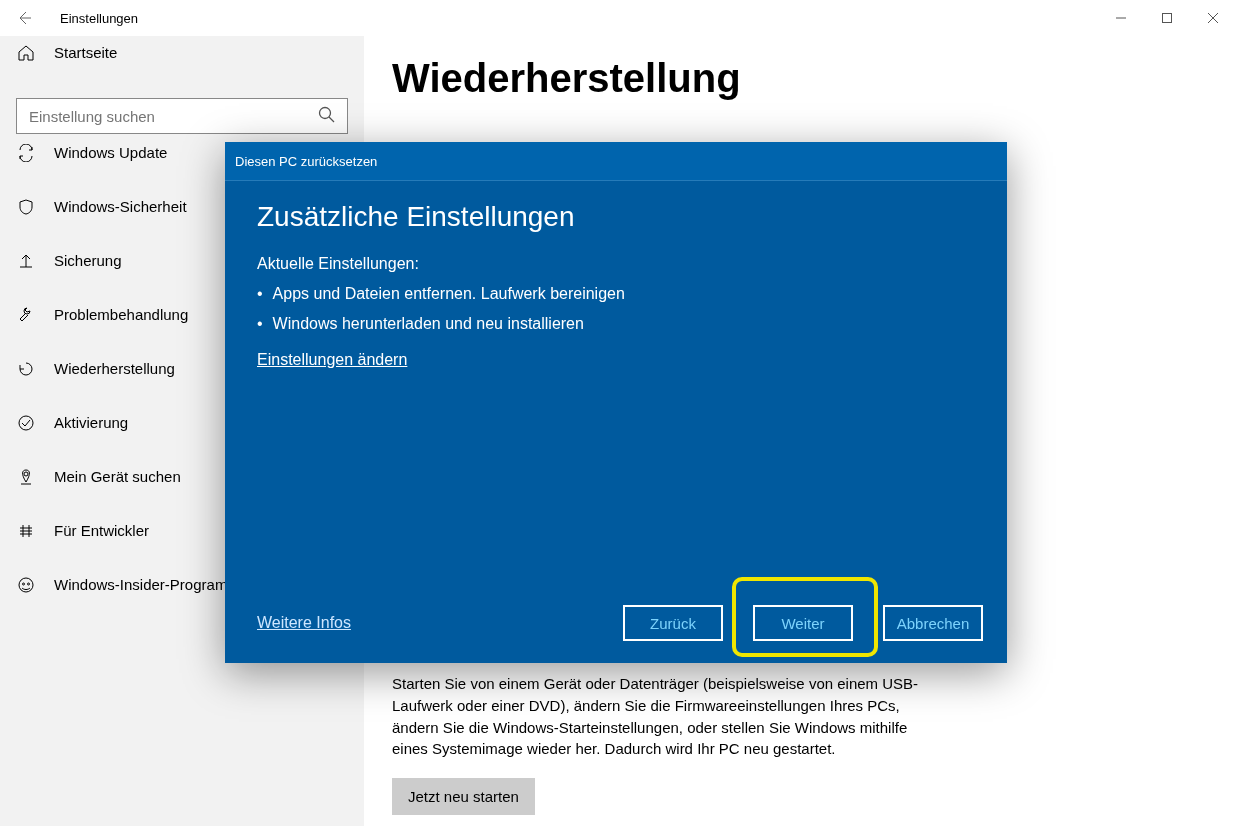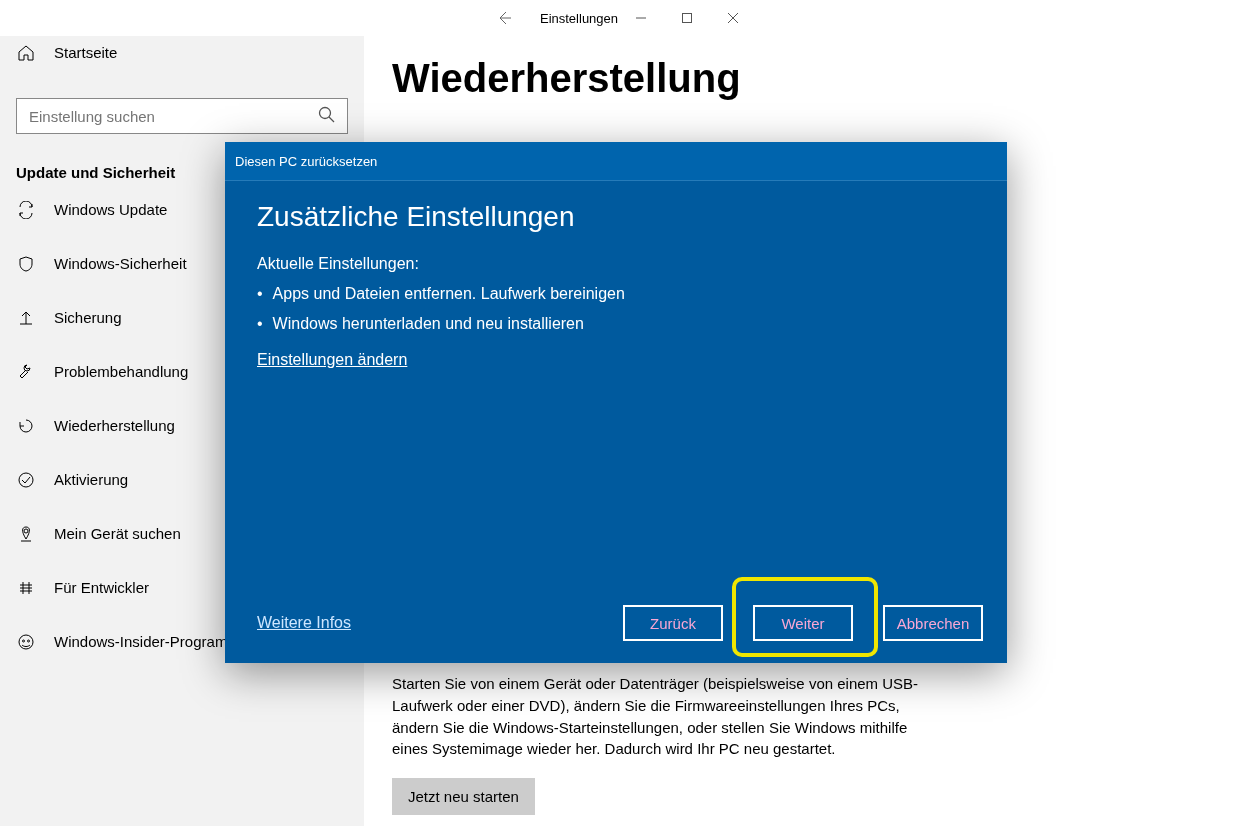--- a/index.html
+++ b/index.html
@@ -15,21 +15,21 @@
 }
 .window {
   width: 1236px;
   height: 826px;
   position: relative;
 }
 .titlebar {
   height: 36px;
   display: flex;
   align-items: center;
-  justify-content: center;
+  justify-content: space-between;
   position: relative;
 }
 .titlebar-left {
   display: flex;
   align-items: center;
   height: 100%;
 }
 .back-btn {
   width: 48px;
   height: 100%;
@@ -205,21 +205,21 @@
 .modal-footer .info-link {
   color: #cde6ff;
   text-decoration: underline;
   font-size: 16px;
 }
 .modal-btn {
   width: 100px;
   height: 36px;
   background: transparent;
   border: 2px solid #fff;
-  color: #f9a8d4;
+  color: #7dd3fc;
   font-size: 15px;
   font-family: inherit;
   margin-left: 30px;
 }
 .highlight {
   position: absolute;
   border: 4px solid #f0e600;
   border-radius: 10px;
   width: 138px;
   height: 72px;
@@ -276,21 +276,20 @@
       <div class="search-wrap">
         <input class="search" placeholder="Einstellung suchen" style="">
         <span class="search-icon">
           <svg width="18" height="18" viewBox="0 0 18 18" fill="none" stroke="#555" stroke-width="1.3">
               <circle cx="7" cy="7" r="5.5"></circle>
               <path d="M11 11 L16 16"></path>
             </svg>
         </span>
       </div>
 
-      <div class="sidebar-header">Update und Sicherheit</div>
 
       <div class="sidebar-row">
         <span class="icon">
           <svg width="18" height="18" viewBox="0 0 18 18" fill="none" stroke="#000" stroke-width="1">
               <path d="M3 6 A6 6 0 0 1 15 6 M15 12 A6 6 0 0 1 3 12"></path>
               <path d="M15 3 V6 H12 M3 15 V12 H6"></path>
             </svg>
         </span>
         <span>Windows Update</span>
       </div>

